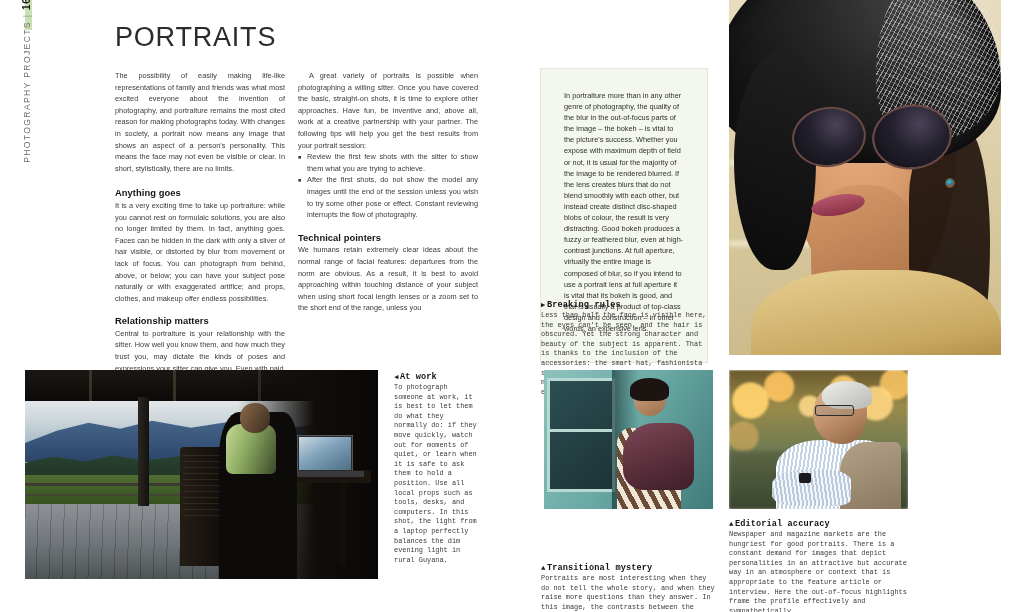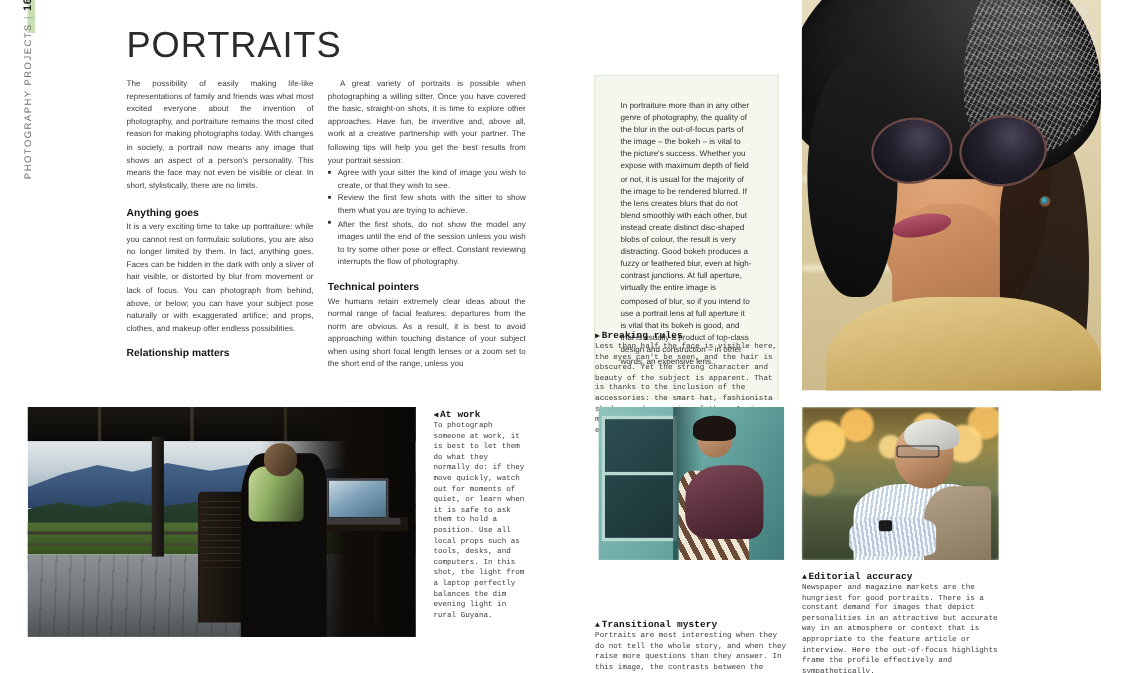--- a/index.html
+++ b/index.html
@@ -40,21 +40,21 @@
     font-weight: bold;
     font-size: 10px;
     letter-spacing: 0.6px;
   }
   .running-head .bar { color: #9a9a9a; }
 
   
   .headline {
     position: absolute;
     left: 115px; top: 24px;
-    font-size: 33px;
+    font-size: 27px;
     letter-spacing: 0.8px;
     font-weight: 300;
     color: #2b2b2b;
     line-height: 1;
   }
 
   
   .col {
     position: absolute;
     font-size: 7.35px;
@@ -465,25 +465,25 @@
     <span class="folio">160</span>
   </div>
 
   <div class="headline">PORTRAITS</div>
 
   <div class="col" id="col1">
     <p>The possibility of easily making life-like representations of family and friends was what most excited everyone about the invention of photography, and portraiture remains the most cited reason for making photographs today. With changes in society, a portrait now means any image that shows an aspect of a person's personality. This means the face may not even be visible or clear. In short, stylistically, there are no limits.</p>
     <h3 class="first">Anything goes</h3>
     <p>It is a very exciting time to take up portraiture: while you cannot rest on formulaic solutions, you are also no longer limited by them. In fact, anything goes. Faces can be hidden in the dark with only a sliver of hair visible, or distorted by blur from movement or lack of focus. You can photograph from behind, above, or below; you can have your subject pose naturally or with exaggerated artifice; and props, clothes, and makeup offer endless possibilities.</p>
     <h3>Relationship matters</h3>
+    <p>Central to portraiture is your relationship with the sitter. How well you know them, and how much they trust you, may dictate the kinds of poses and expressions your sitter can give you. Even with paid</p>
   </div>
 
   <div class="col" id="col2">
     <p class="indent">A great variety of portraits is possible when photographing a willing sitter. Once you have covered the basic, straight-on shots, it is time to explore other approaches. Have fun, be inventive and, above all, work at a creative partnership with your partner. The following tips will help you get the best results from your portrait session:</p>
-    <p class="bullet">Agree with your sitter the kind of image you wish to create, or that they wish to see.</p>
     <p class="bullet">Review the first few shots with the sitter to show them what you are trying to achieve.</p>
     <p class="bullet">After the first shots, do not show the model any images until the end of the session unless you wish to try some other pose or effect. Constant reviewing interrupts the flow of photography.</p>
     <h3>Technical pointers</h3>
     <p>We humans retain extremely clear ideas about the normal range of facial features: departures from the norm are obvious. As a result, it is best to avoid approaching within touching distance of your subject when using short focal length lenses or a zoom set to the short end of the range, unless you</p>
   </div>
 
   <div class="panel">
     <div class="panel-body">
       <p>In portraiture more than in any other genre of photography, the quality of the blur in the out-of-focus parts of the image – the bokeh – is vital to the picture's success. Whether you expose with maximum depth of field or not, it is usual for the majority of the image to be rendered blurred. If the lens creates blurs that do not blend smoothly with each other, but instead create distinct disc-shaped blobs of colour, the result is very distracting. Good bokeh produces a fuzzy or feathered blur, even at high-contrast junctions. At full aperture, virtually the entire image is composed of blur, so if you intend to use a portrait lens at full aperture it is vital that its bokeh is good, and that is usually a product of top-class design and construction – in other words, an expensive lens.</p>
     </div>

